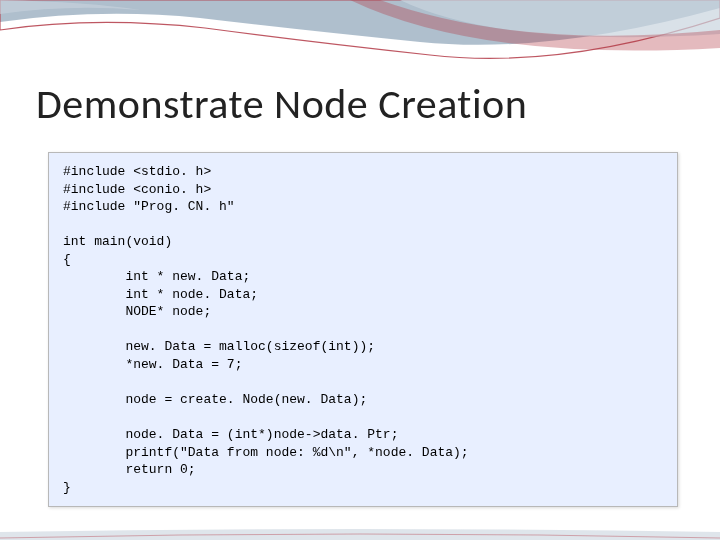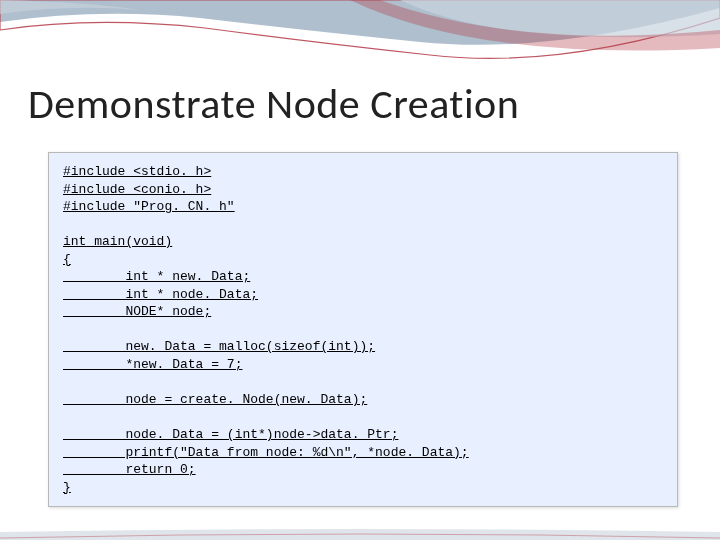--- a/index.html
+++ b/index.html
@@ -14,21 +14,21 @@
   .decoration {
     position: absolute;
     top: 0; left: 0;
     width: 720px;
     height: 80px;
     pointer-events: none;
   }
   .title {
     position: absolute;
     top: 78px;
-    left: 28px;
+    left: 36px;
     font-size: 42px;
     font-weight: 400;
     color: #222;
     letter-spacing: 0.5px;
   }
   .code-block {
     position: absolute;
     top: 152px;
     left: 48px;
     width: 630px;
@@ -36,21 +36,20 @@
     background: #e8efff;
     border: 1px solid #b8b8b8;
     box-shadow: 1px 1px 3px rgba(0,0,0,0.15);
     padding: 10px 14px;
     font-family: "Courier New", Courier, monospace;
     font-size: 13px;
     line-height: 1.35;
     color: #000;
     white-space: pre;
     overflow: hidden;
-    text-decoration: underline;
   }
   .bottom-trim {
     position: absolute;
     left: 0; bottom: 0;
     width: 720px;
     height: 14px;
     pointer-events: none;
   }
 </style>
 </head>

